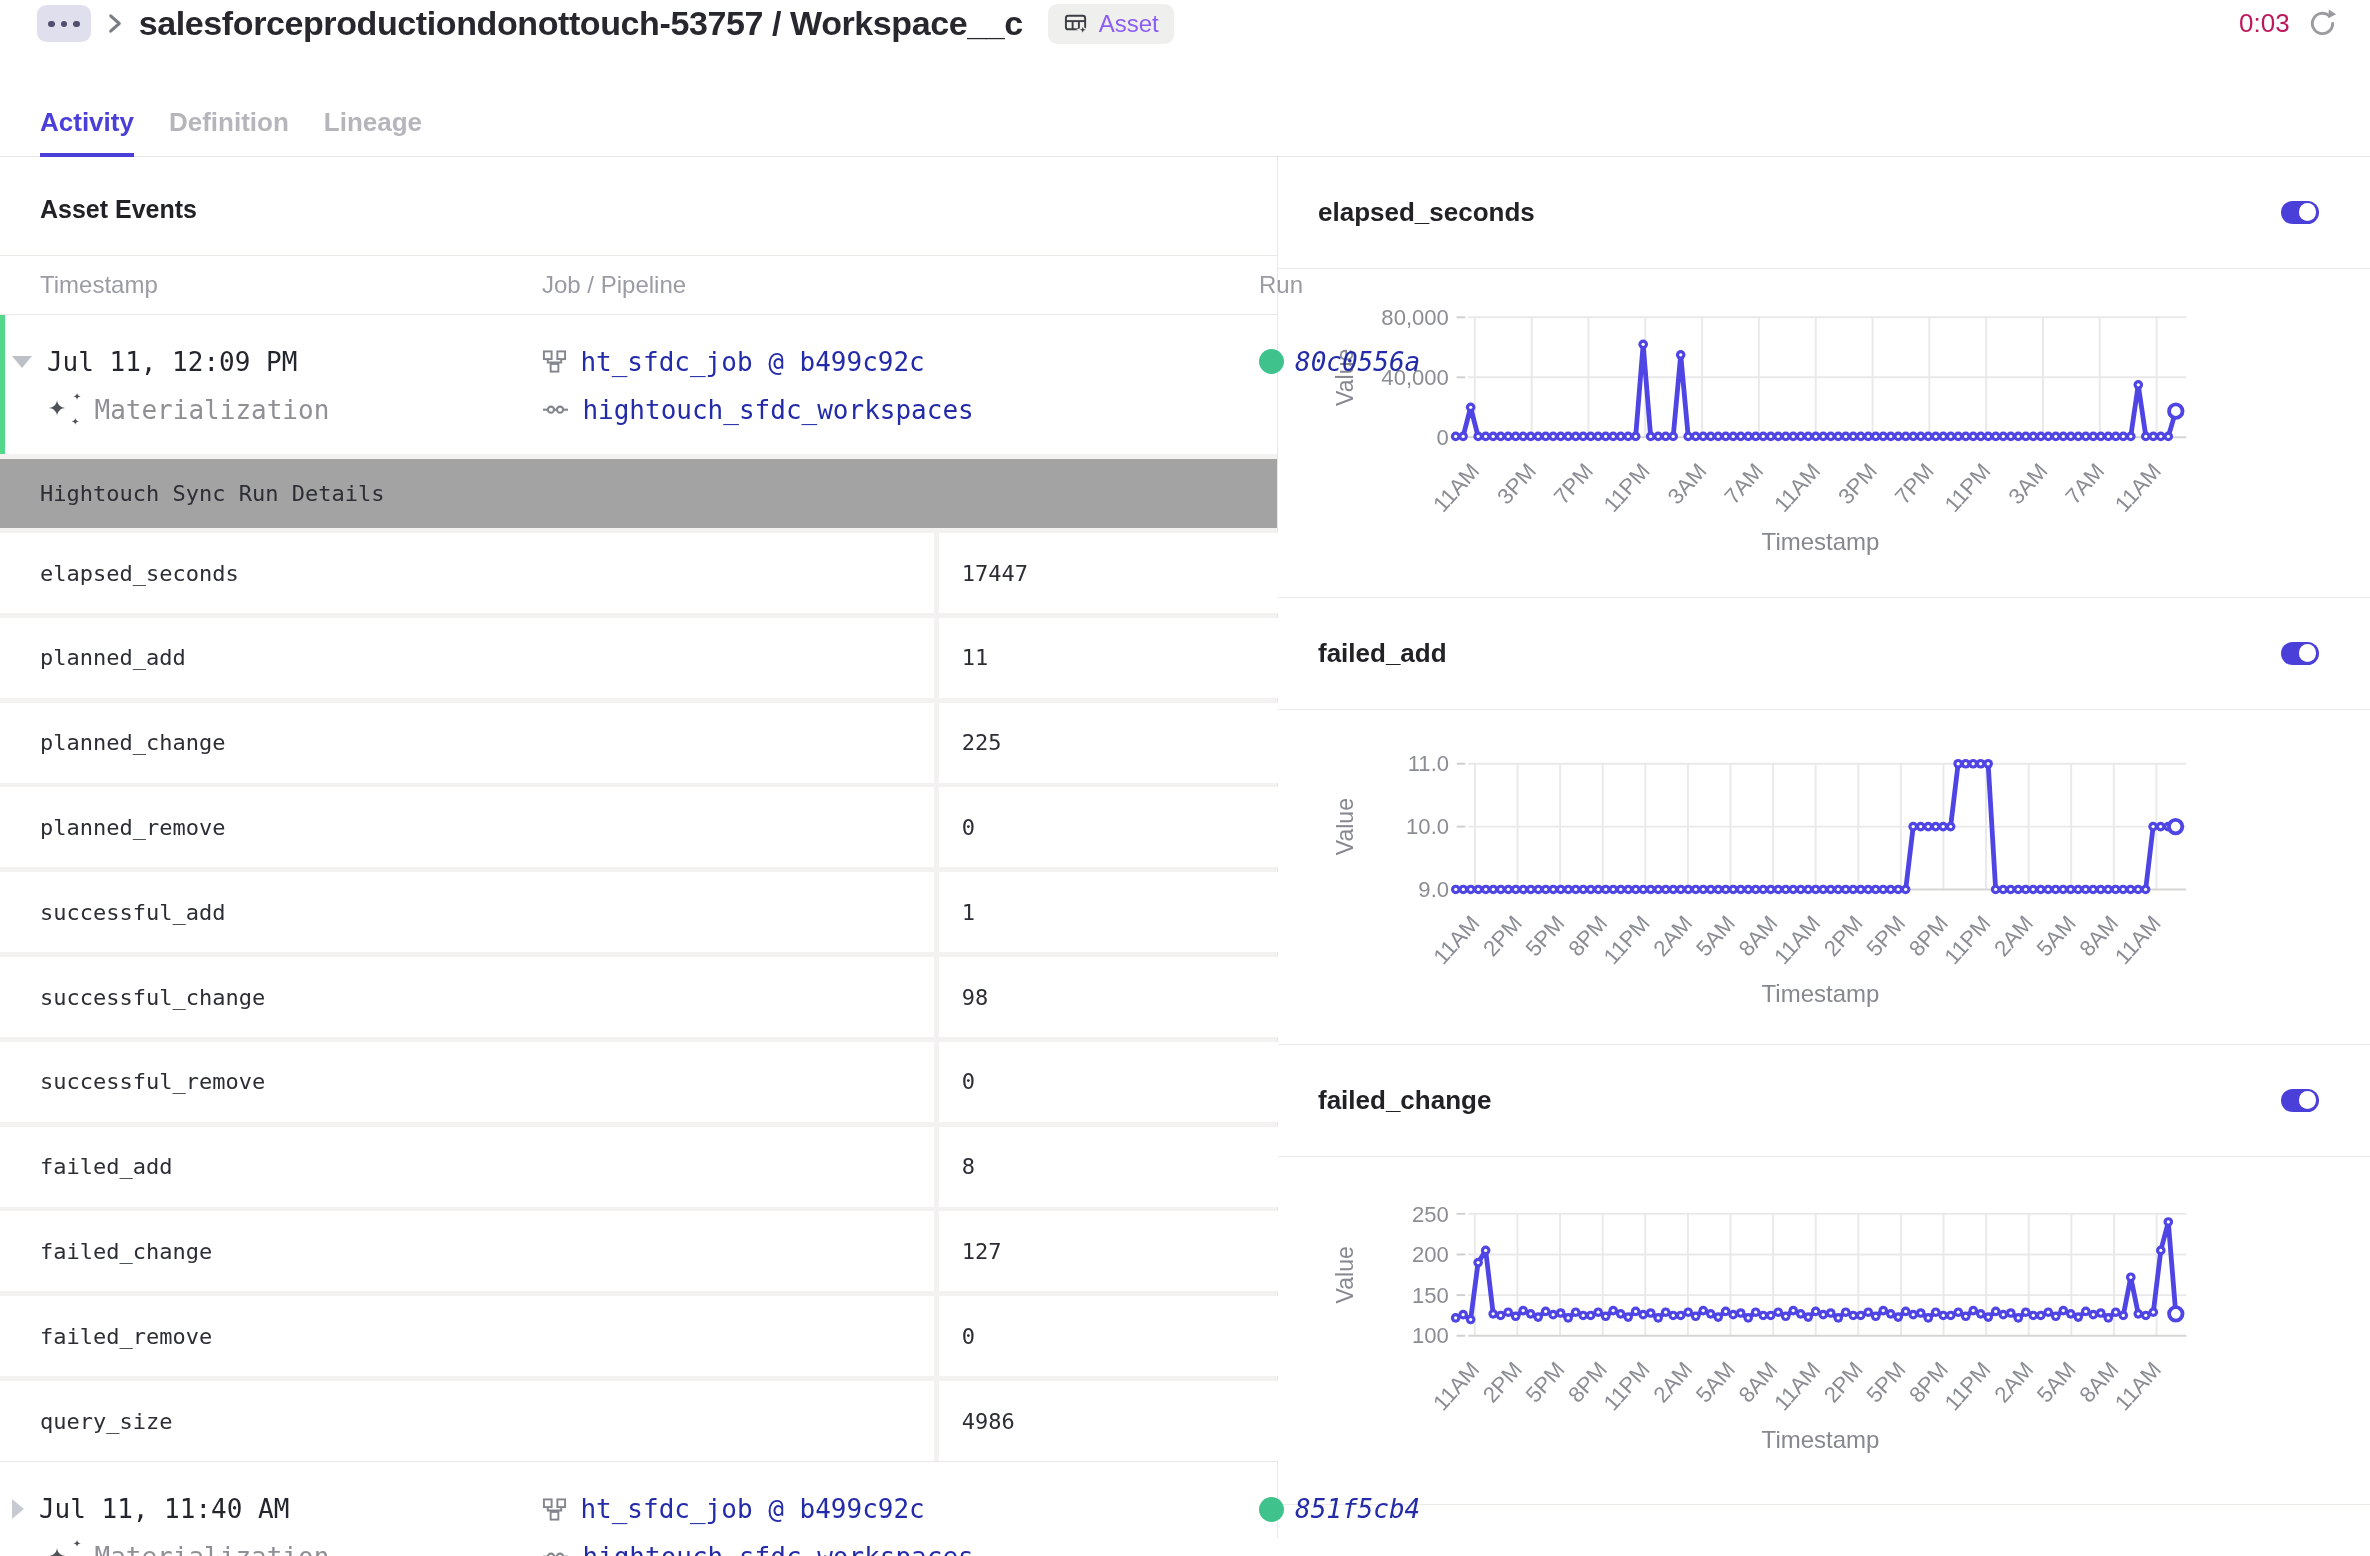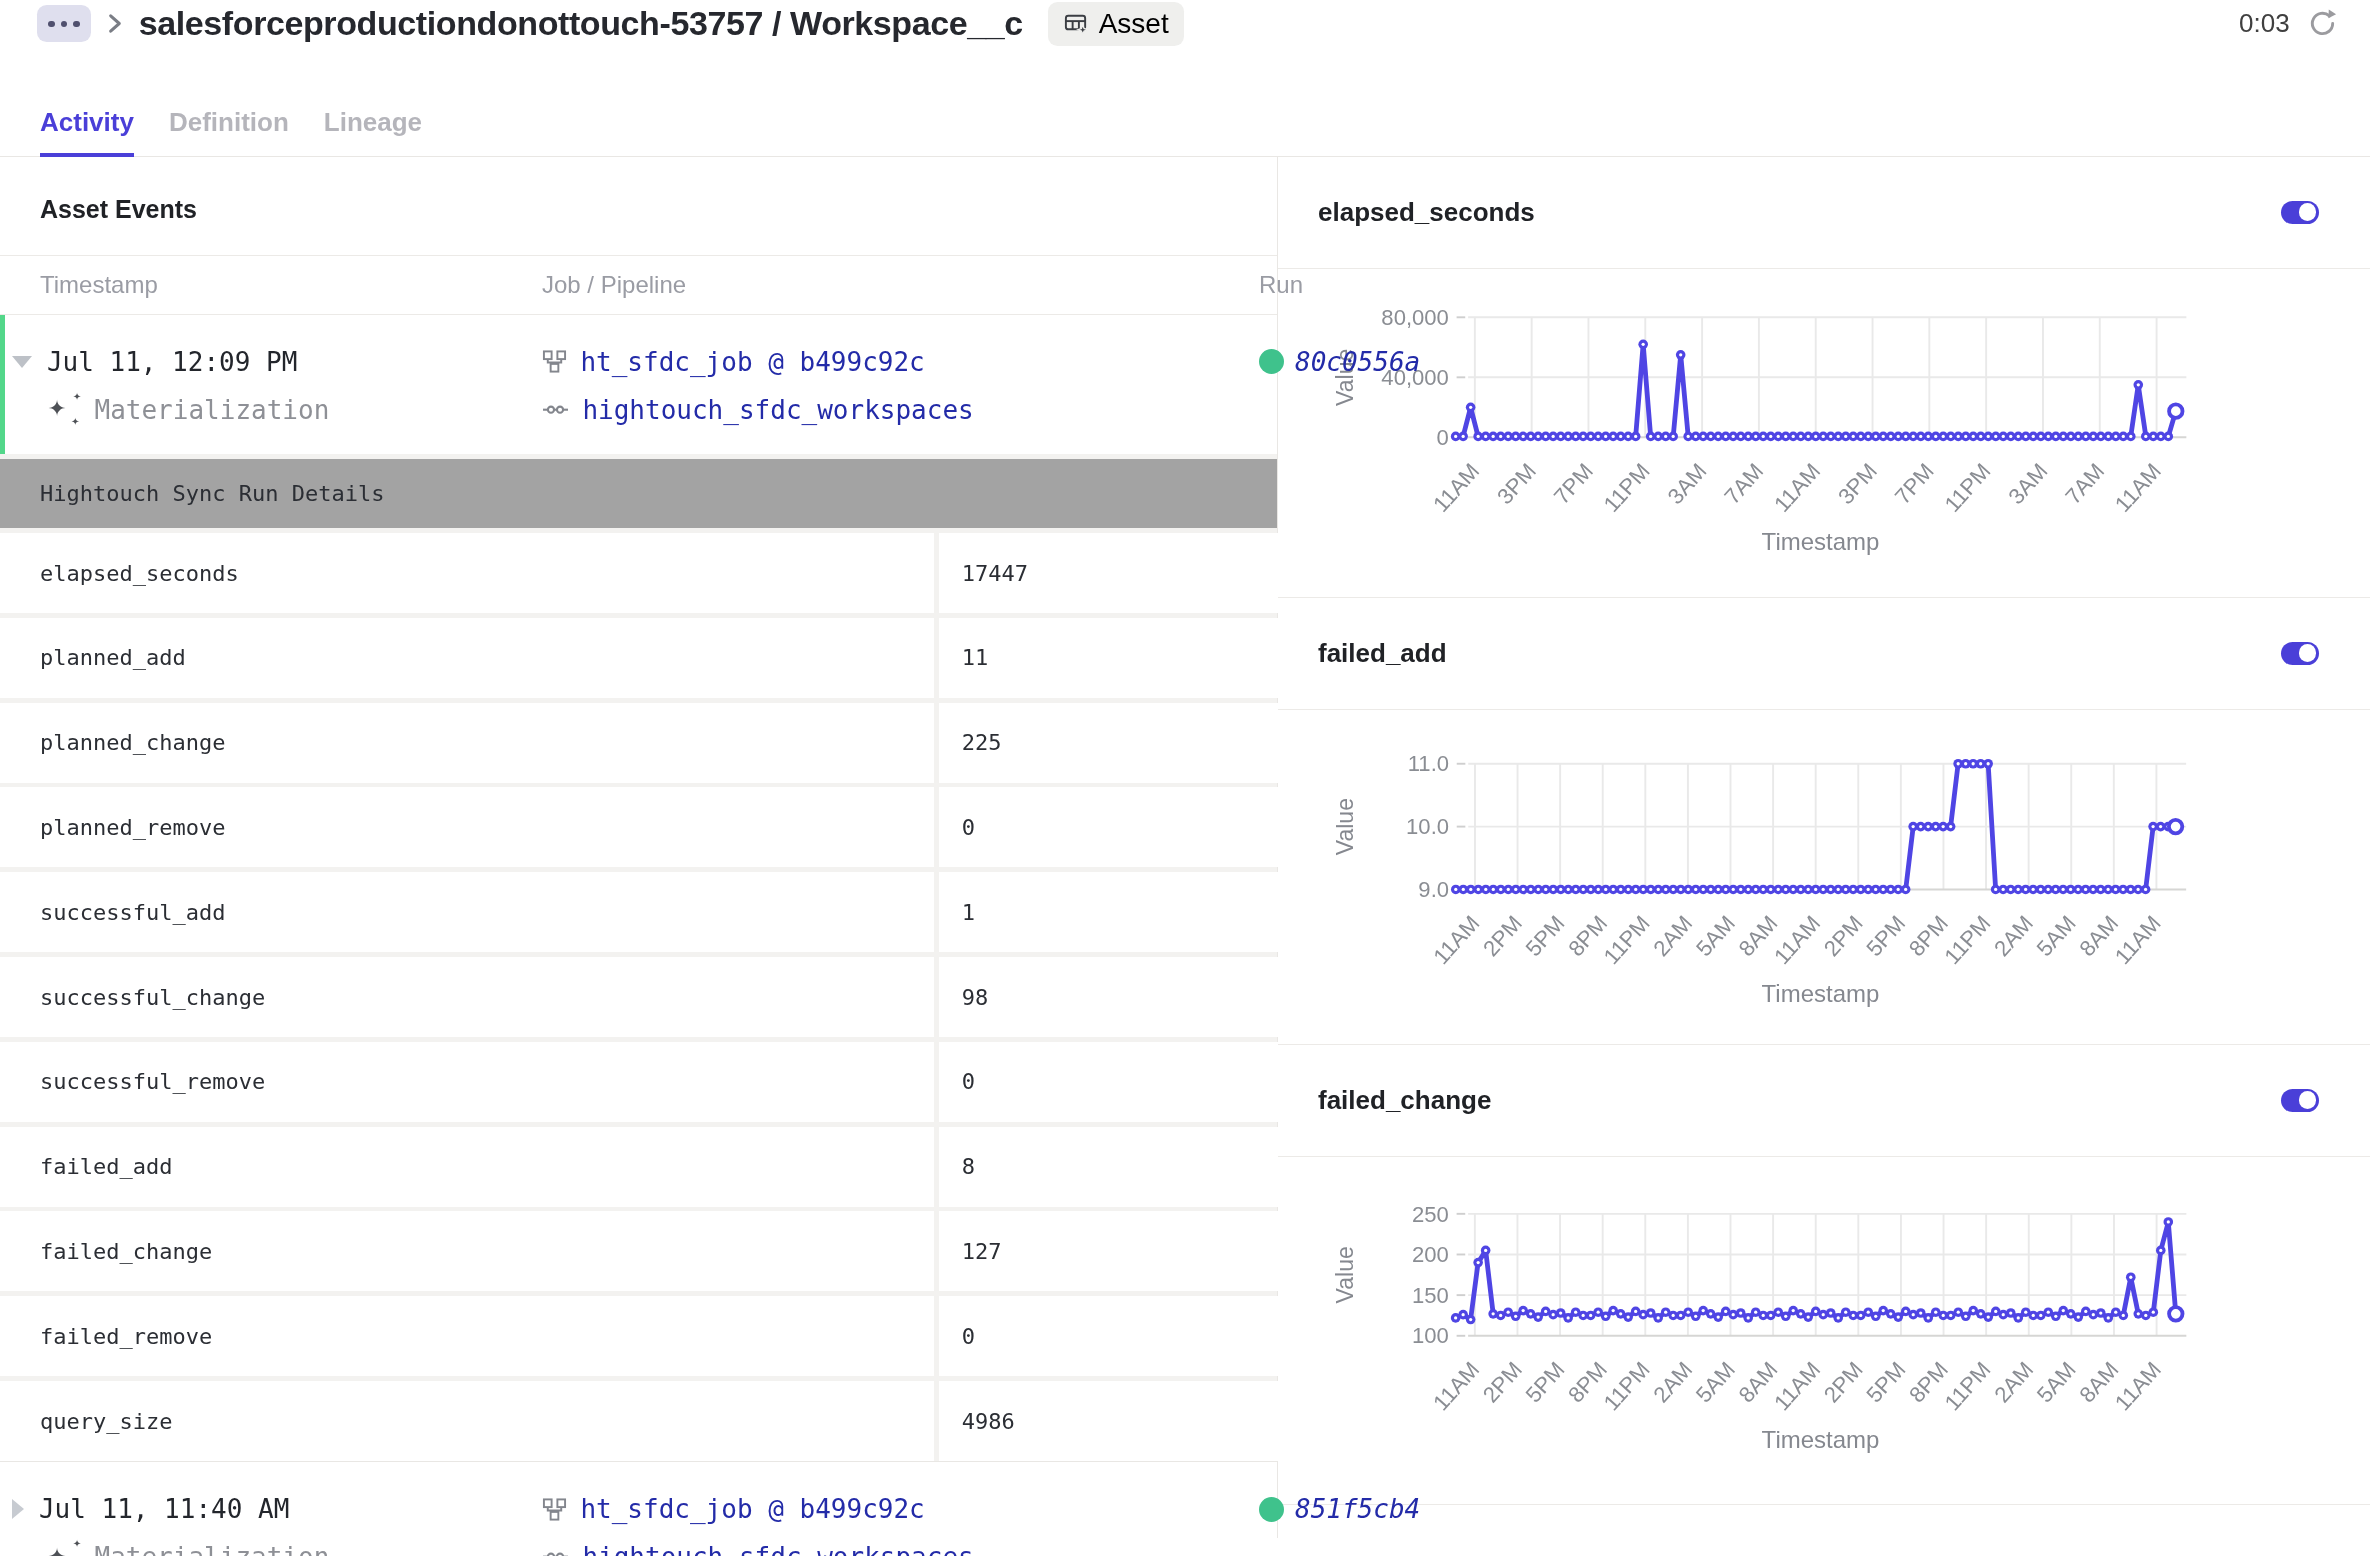--- a/index.html
+++ b/index.html
@@ -7,22 +7,22 @@
     font-family:"Liberation Sans", sans-serif; color:#26282e; }
 
   
   .topbar { display:flex; align-items:center; height:46px; padding:1.9px 33px 0 37px; gap:13.4px; }
   .dots-btn { width:54px; height:37px; border-radius:9.6px; background:#dfdfee;
     display:flex; align-items:center; justify-content:center; gap:5.8px; cursor:pointer; flex:0 0 auto; }
   .dots-btn .dot { width:6.7px; height:6.7px; border-radius:50%; background:#50506e; }
   .crumb-chevron { display:flex; align-items:center; color:#7a7d85; }
   .page-title { font-size:34px; font-weight:700; color:#26282e; letter-spacing:-0.4px; white-space:nowrap; }
   .asset-badge { display:flex; align-items:center; gap:9.6px; background:#efefed; border-radius:9.6px;
-    padding:5.8px 15.4px; font-size:28px; color:#000000; margin-left:11.5px; }
-  .topbar-right { margin-left:auto; display:flex; align-items:center; gap:17.3px; color:#404040; font-size:26px; }
+    padding:5.8px 15.4px; font-size:24px; color:#8b5cf6; margin-left:11.5px; }
+  .topbar-right { margin-left:auto; display:flex; align-items:center; gap:17.3px; color:#be185d; font-size:26px; }
 
   
   .tabs { display:flex; gap:35px; padding-left:40px; margin-top:61px; border-bottom:1.9px solid #e9e7e4; }
   .tab { font-size:26px; font-weight:600; padding-bottom:15.4px; color:#b5b5bb;
     border-bottom:4.8px solid transparent; margin-bottom:-1.9px; cursor:pointer; }
   .tab.active { color:#4a3fd8; border-color:#4a3fd8; }
 
   
   .main { display:flex; height:1381px; }
   .left { width:1278px; flex:0 0 auto; border-right:1.9px solid #e9e7e4; }

